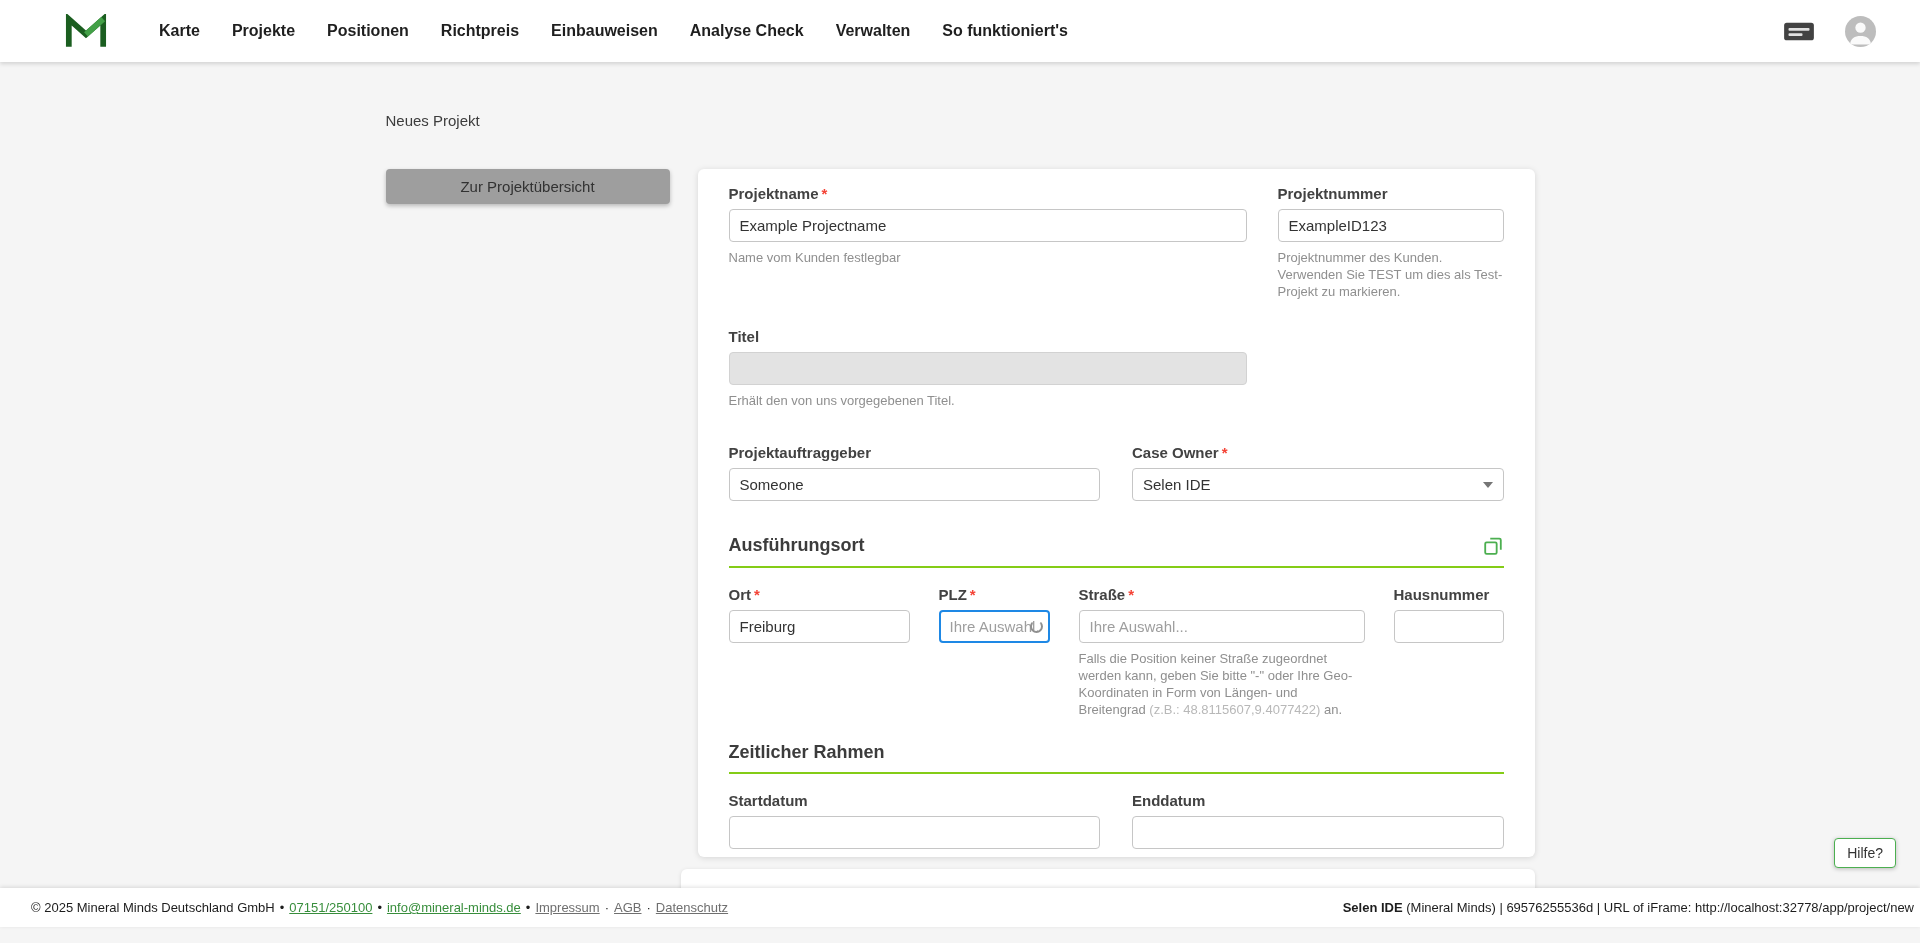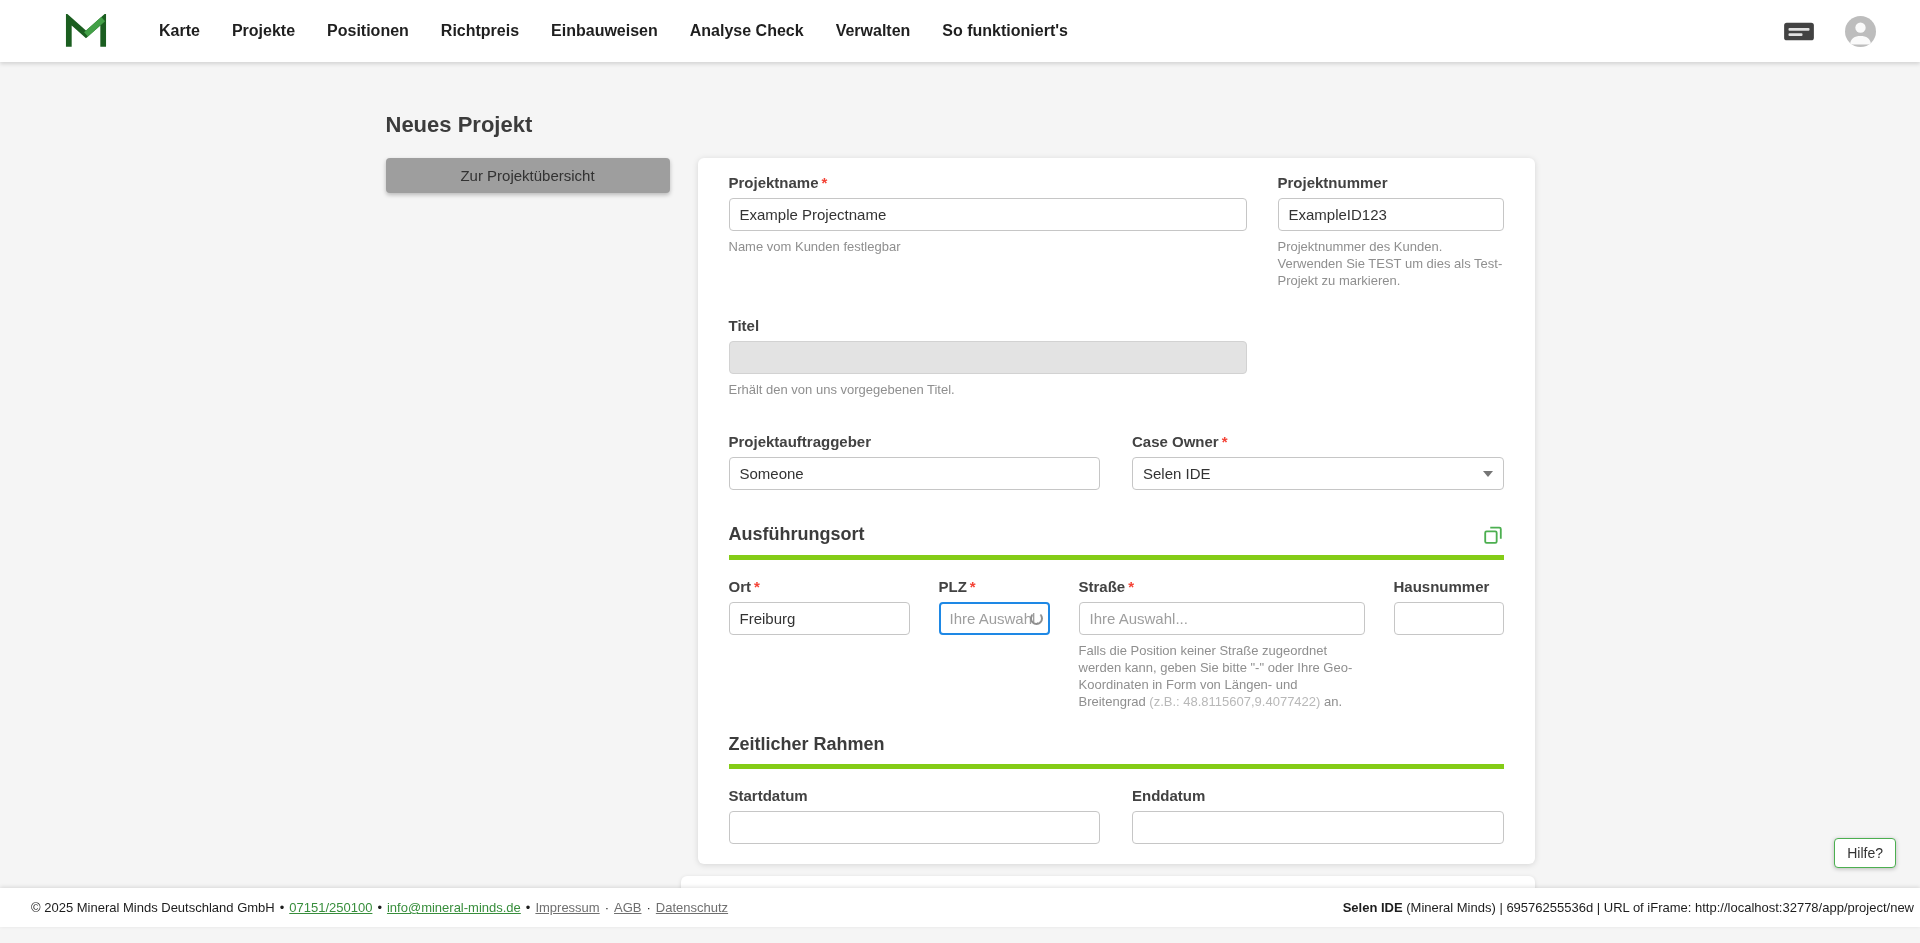--- a/index.html
+++ b/index.html
@@ -24,32 +24,32 @@
   .nav-right { margin-left:auto; display:flex; align-items:center; gap:30px; }
   .icon-btn { line-height:0; cursor:pointer; }
   .avatar {
     width:31px; height:31px; border-radius:50%; background:#bdbdbd;
     overflow:hidden; display:inline-flex; align-items:flex-end; justify-content:center;
     cursor:pointer;
   }
 
   
   .page { width:1149px; margin:0 auto; padding-top:50px; }
-  .page-title { font-size:22px; font-weight:bold; color:#3c3c3c; margin:0 0 20px; }
+  .page-title { font-size:15px; font-weight:normal; color:#3c3c3c; margin:0 0 40px; }
   .content-row { display:flex; gap:28px; align-items:flex-start; }
   .left-col { width:284px; flex:none; }
   .btn-gray {
     width:100%; height:35px; background:#9e9e9e; border:none; border-radius:4px;
     font-size:15px; color:#323232; font-family:inherit;
     box-shadow:0 2px 4px rgba(0,0,0,.25); cursor:pointer;
   }
 
   .card {
     flex:1; background:#fff; border-radius:6px;
-    box-shadow:0 1px 6px rgba(0,0,0,.13); padding:16px 31px 20px;
+    box-shadow:0 1px 6px rgba(0,0,0,.13); padding:16px 31px 8px;
   }
   .card-next {
     margin:12px 0 0 295px; width:854px; height:30px; background:#fff;
     border-radius:6px; box-shadow:0 1px 4px rgba(0,0,0,.12);
   }
 
   
   .row { display:grid; }
   .row-wide { grid-template-columns:518px 1fr; column-gap:31px; }
   .row-half { grid-template-columns:1fr 1fr; column-gap:32px; }
@@ -85,21 +85,21 @@
     font-size:15px; color:#333; cursor:pointer;
   }
   .select-caret {
     position:absolute; right:10px; top:13px; width:0; height:0;
     border-left:5px solid transparent; border-right:5px solid transparent;
     border-top:6px solid #757575;
   }
 
   .section-head {
     display:flex; align-items:center; justify-content:space-between;
-    border-bottom:5px solid #84cc16; padding-bottom:9px; margin-bottom:18px;
+    border-bottom:2px solid #84cc16; padding-bottom:9px; margin-bottom:18px;
   }
   .section-title { font-size:18px; font-weight:bold; color:#3c3c3c; }
   .copy-btn { line-height:0; cursor:pointer; }
 
   
   .help-btn {
     position:fixed; right:24px; bottom:75px; background:#fff;
     border:1px solid #4caf50; border-radius:4px; padding:6px 12px;
     font-size:14px; color:#333; font-family:inherit;
     box-shadow:0 1px 4px rgba(0,0,0,.25); cursor:pointer; z-index:30;

